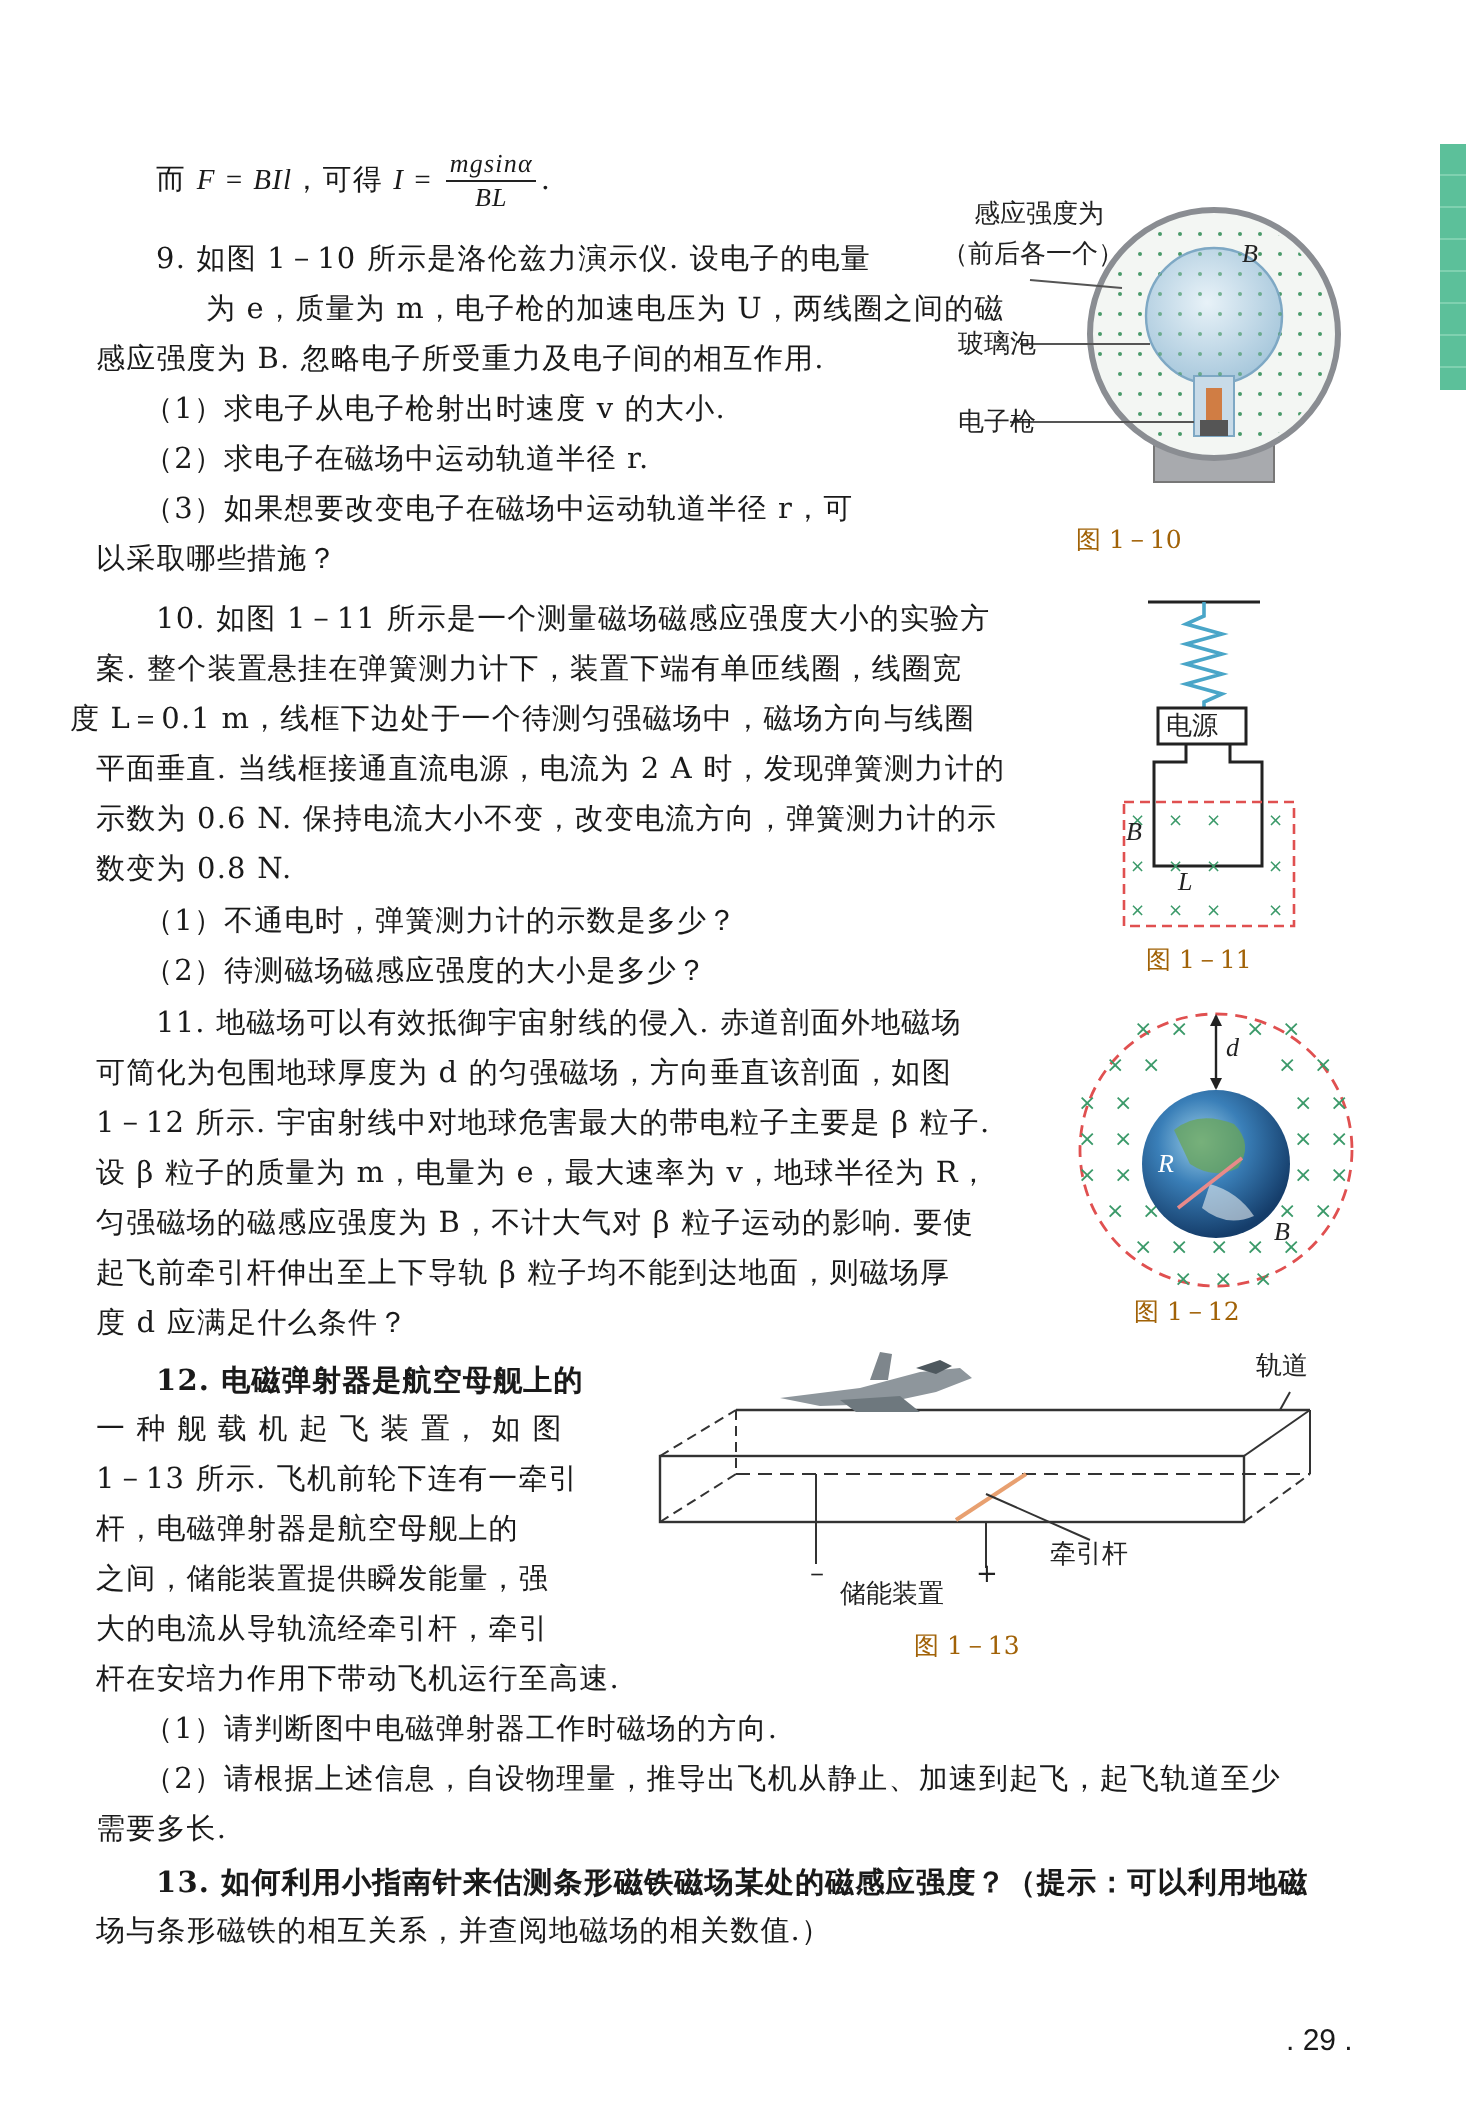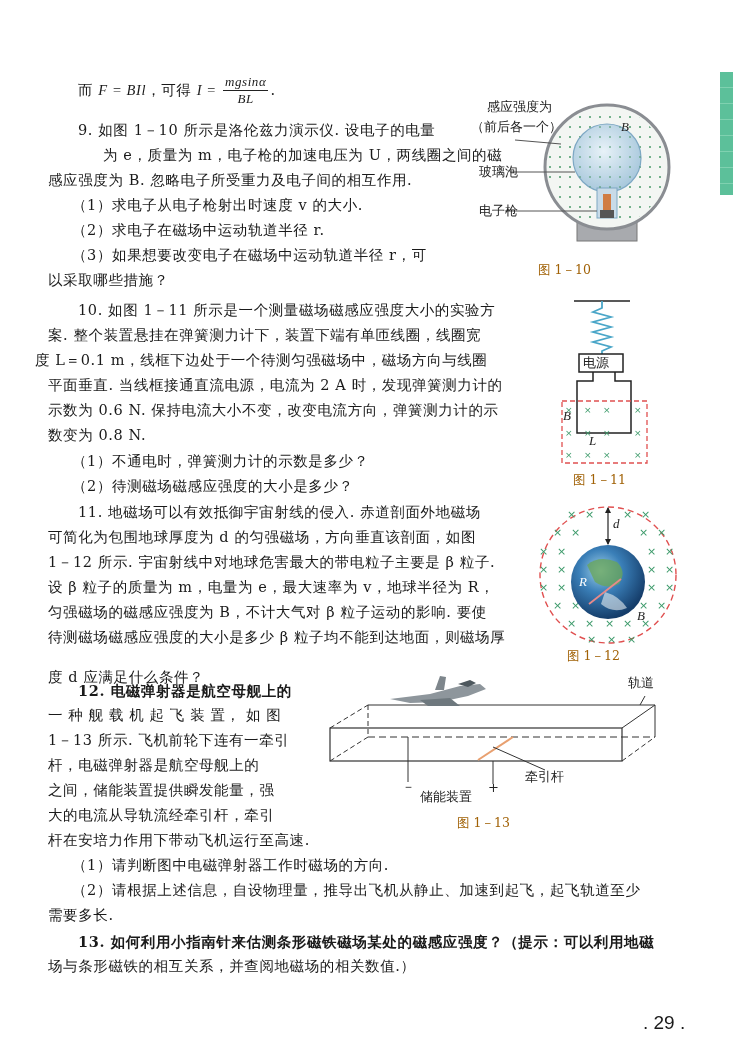--- a/index.html
+++ b/index.html
@@ -7,21 +7,21 @@
          font-family:"DejaVu Serif","Liberation Serif",serif; color:#1a1a1a; }
   .t { position:absolute; font-size:14.5px; line-height:25px; white-space:nowrap; letter-spacing:0.6px; }
   .i { font-style:italic; font-family:"Liberation Serif","DejaVu Serif",serif; }
   .cap { position:absolute; font-size:12.5px; color:#a16207; white-space:nowrap; }
   .lbl { position:absolute; font-size:13px; color:#222; white-space:nowrap; }
   .frac { display:inline-block; vertical-align:middle; text-align:center; line-height:16px; margin:0 2px; }
   .frac .num { display:block; border-bottom:1px solid #222; padding:0 2px; font-size:13px; }
   .frac .den { display:block; font-size:13px; }
   .edge-tab { position:absolute; left:720px; top:72px; width:13px; height:123px; background:#5cc09a; }
   .edge-tab div { height:1px; background:#7fd1b0; margin-top:15px; }
-  .page-num { position:absolute; left:643px; top:1012px; font-family:"Liberation Sans","DejaVu Sans",sans-serif; font-size:19px; }
+  .page-num { position:absolute; left:643px; top:1012px; font-family:"Liberation Sans","DejaVu Sans",sans-serif; font-size:15px; }
 </style>
 </head>
 <body>
 
 <div class="edge-tab">
     <div></div>
     <div></div>
     <div></div>
     <div></div>
     <div></div>
@@ -107,22 +107,22 @@
   <div class="lbl i" style="left:8px;top:112px;">B</div>
   <div class="lbl i" style="left:34px;top:137px;">L</div>
   <div class="cap" style="left:18px;top:176px;">图 1－11</div>
 </div>
 
 <div class="t" style="left:78px;top:500px;">11.  地磁场可以有效抵御宇宙射线的侵入. 赤道剖面外地磁场</div>
 <div class="t" style="left:48px;top:525px;">可简化为包围地球厚度为 d 的匀强磁场，方向垂直该剖面，如图</div>
 <div class="t" style="left:48px;top:550px;">1－12 所示. 宇宙射线中对地球危害最大的带电粒子主要是 β 粒子.</div>
 <div class="t" style="left:48px;top:575px;">设 β 粒子的质量为 m，电量为 e，最大速率为 v，地球半径为 R，</div>
 <div class="t" style="left:48px;top:600px;">匀强磁场的磁感应强度为 B，不计大气对 β 粒子运动的影响. 要使</div>
-<div class="t" style="left:48px;top:625px;">待测磁场磁感应强度的大小是多少 β 粒子均不能到达地面，则磁场厚</div>
-<div class="t" style="left:48px;top:650px;margin-top:15px;">度 d 应满足什么条件？</div>
+<div class="t" style="left:48px;top:625px;">起飞前牵引杆伸出至上下导轨 β 粒子均不能到达地面，则磁场厚</div>
+<div class="t" style="left:48px;top:650px;">度 d 应满足什么条件？</div>
 
 <div style="position:absolute;left:527px;top:500px;width:160px;height:170px;">
   <svg width="160" height="145" style="position:absolute;left:0;top:0;">
     <defs>
       <radialGradient id="earthg" cx="40%" cy="35%" r="65%">
         <stop offset="0%" stop-color="#9fd0e8"></stop>
           <stop offset="45%" stop-color="#3a7fb8"></stop>
           <stop offset="100%" stop-color="#153d6a"></stop>
       </radialGradient>
     </defs>

